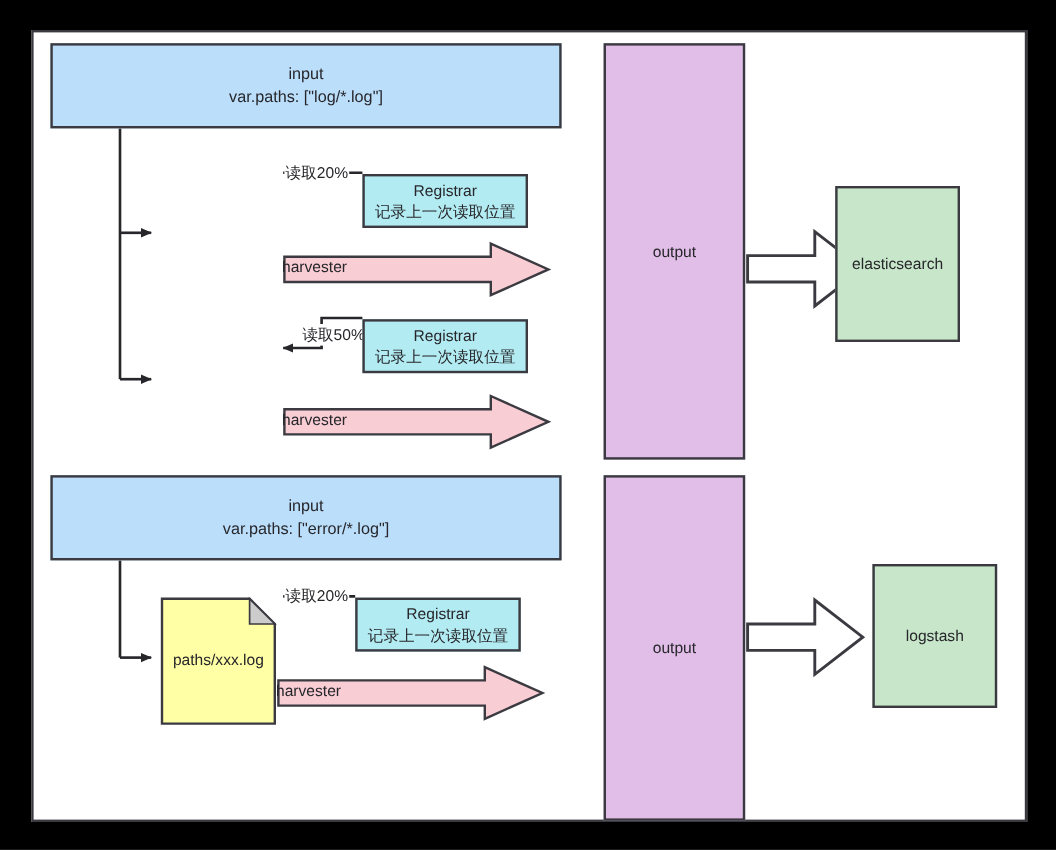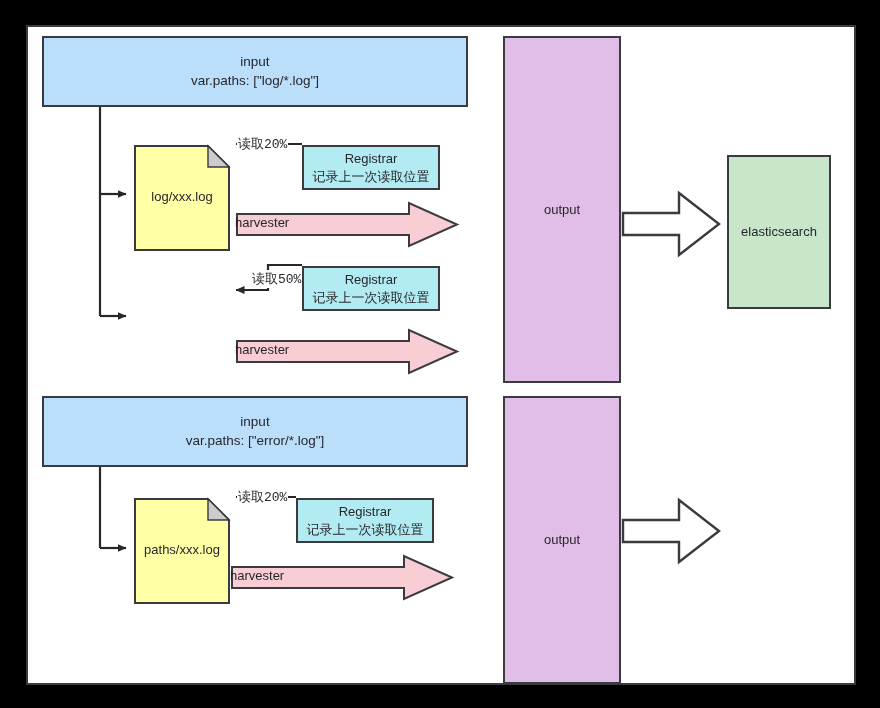--- a/index.html
+++ b/index.html
@@ -97,21 +97,20 @@
   .blockarrow svg { position:absolute; left:0; top:0; overflow: visible; }
   
   .conn { position: absolute; left:0; top:0; width:830px; height:660px; overflow: visible; pointer-events: none; }
   .read-label {
     position: absolute;
     font-size: 13px;
     color: #27272b;
     white-space: nowrap;
     background: #ffffff;
     padding: 0 1px;
-    font-family: Liberation Mono, monospace;
   }
 </style>
 </head>
 <body>
 
 <div id="screen">
   <div id="canvas">
 
     <svg class="conn" viewBox="0 0 830 660">
       <defs>
@@ -131,27 +130,20 @@
       <path d="M72,440 L72,521" fill="none" stroke="#27272b" stroke-width="2.2"></path>
       <path d="M72,521 L98,521" fill="none" stroke="#27272b" stroke-width="2.2" marker-end="url(#ah)"></path>
 
       <path d="M268,470 L264,470 L208,470" fill="none" stroke="#27272b" stroke-width="2.2" marker-end="url(#ah)"></path>
     </svg>
 
     <div class="node input-box" style="left:14px; top:9px; width:426px; height:71px;">
       <div><span>input</span><br><span>var.paths: ["log/*.log"]</span></div>
     </div>
 
-    <div class="file-node" style="left:106px; top:118px; width:96px; height:106px;">
-      <svg viewBox="0 0 96 106" preserveAspectRatio="none">
-        <path d="M1,1 L74,1 L95,22 L95,105 L1,105 Z" fill="#ffffa6" stroke="#3a3a40" stroke-width="2"></path>
-        <path d="M74,1 L95,22 L74,22 Z" fill="#cccccc" stroke="#3a3a40" stroke-width="1.4"></path>
-      </svg>
-      <div class="file-label" style="top:44px;">log/xxx.log</div>
-    </div>
 
     <div class="read-label" style="left:209px; top:108px;">读取20%</div>
 
     <div class="node registrar-box" style="left:274px; top:118px; width:138px; height:45px;">
       <div><span class="rline1">Registrar</span><span class="rline2">记录上一次读取位置</span></div>
     </div>
 
     <div class="harvester" style="left:207px; top:174px; width:224px; height:47px;">
       <svg width="224" height="47" viewBox="0 0 224 47" preserveAspectRatio="none">
         <path d="M2,13 L174,13 L174,2 L222,23.5 L174,45 L174,34 L2,34 Z" fill="#f8cdd4" stroke="#3a3a40" stroke-width="2"></path>
@@ -176,21 +168,21 @@
     <div class="node output-box" style="left:475px; top:9px; width:118px; height:347px;">
       <span>output</span>
     </div>
 
     <div class="blockarrow" style="left:593px; top:162px; width:100px; height:70px;">
       <svg width="100" height="70" viewBox="0 0 100 70" preserveAspectRatio="none">
         <path d="M2,24 L58,24 L58,4 L98,35 L58,66 L58,46 L2,46 Z" fill="#ffffff" stroke="#3a3a40" stroke-width="2.4"></path>
       </svg>
     </div>
 
-    <div class="node dest-box" style="left:699px; top:128px; width:104px; height:154px;">
+    <div class="node dest-box" style="left:668px; top:128px; width:104px; height:130px;">
       <span>elasticsearch</span>
     </div>
 
     <div class="node input-box" style="left:14px; top:369px; width:426px; height:71px;">
       <div><span>input</span><br><span>var.paths: ["error/*.log"]</span></div>
     </div>
 
     <div class="file-node" style="left:106px; top:471px; width:96px; height:106px;">
       <svg viewBox="0 0 96 106" preserveAspectRatio="none">
         <path d="M1,1 L74,1 L95,22 L95,105 L1,105 Z" fill="#ffffa6" stroke="#3a3a40" stroke-width="2"></path>
@@ -215,15 +207,18 @@
     <div class="node output-box" style="left:475px; top:369px; width:118px; height:288px;">
       <span>output</span>
     </div>
 
     <div class="blockarrow" style="left:593px; top:469px; width:100px; height:70px;">
       <svg width="100" height="70" viewBox="0 0 100 70" preserveAspectRatio="none">
         <path d="M2,24 L58,24 L58,4 L98,35 L58,66 L58,46 L2,46 Z" fill="#ffffff" stroke="#3a3a40" stroke-width="2.4"></path>
       </svg>
     </div>
 
+    <div class="node dest-box" style="left:699px; top:443px; width:104px; height:120px;">
+      <span>logstash</span>
+    </div>
 
   </div>
 </div>
 
 </body></html>

